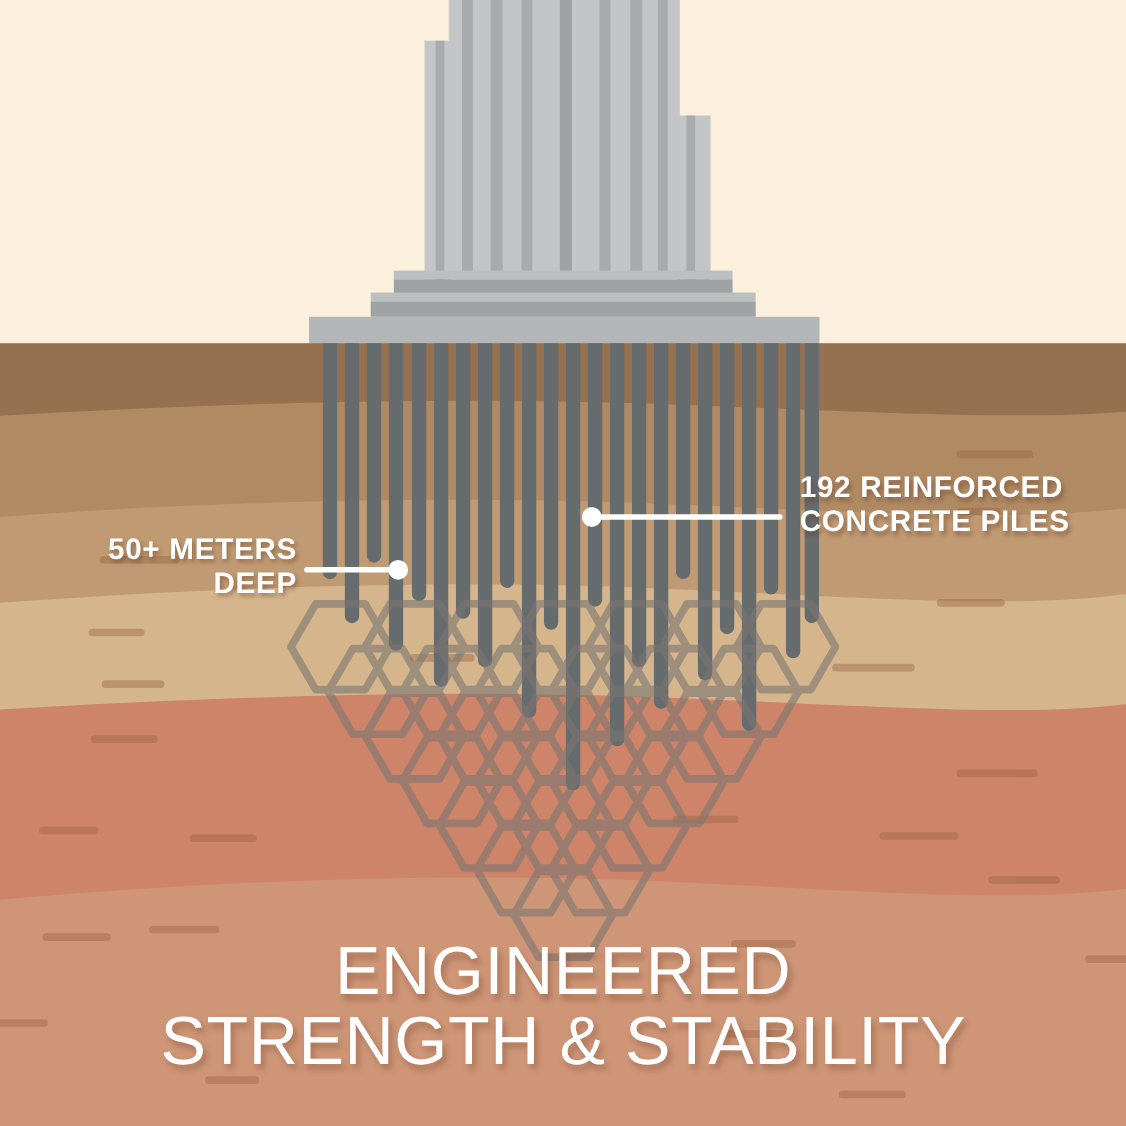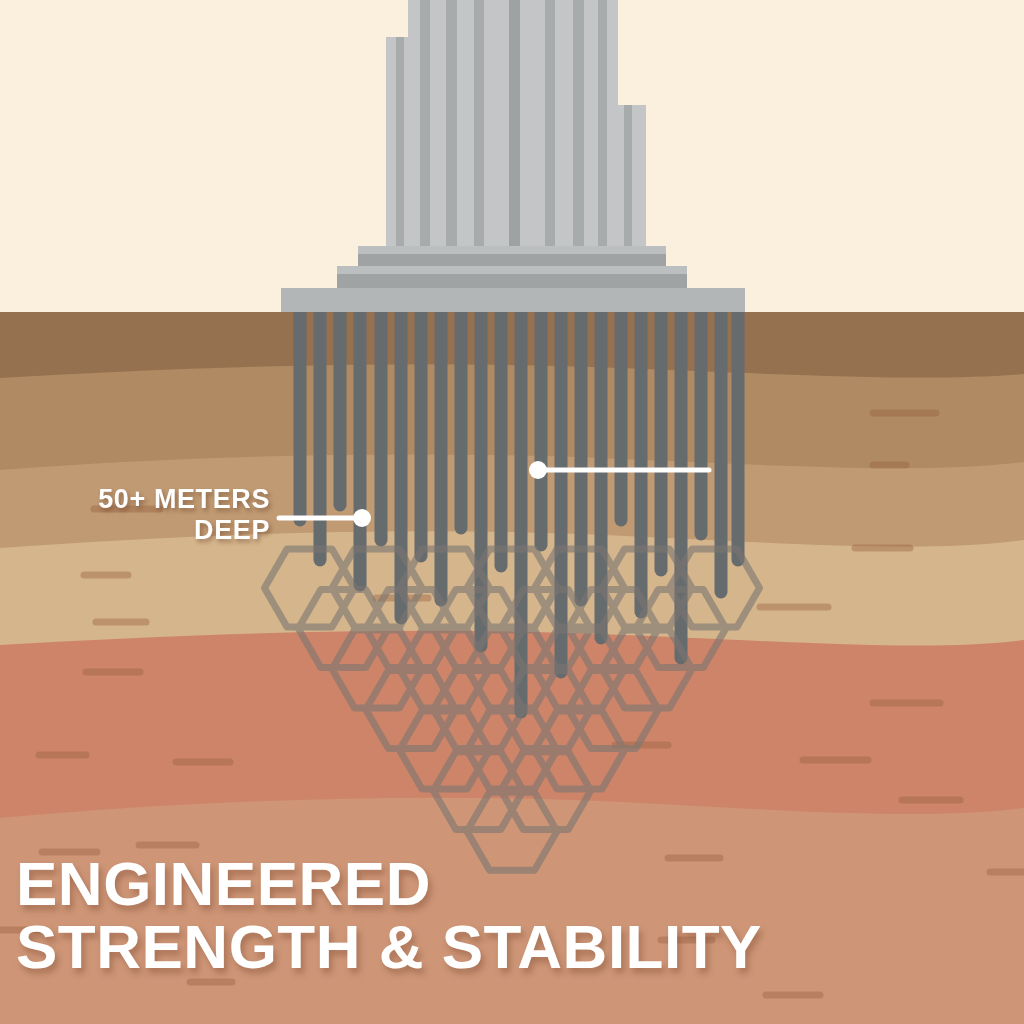--- a/index.html
+++ b/index.html
@@ -21,24 +21,24 @@
     line-height:1.16;
     letter-spacing:0.6px;
     text-shadow:2px 3px 4px rgba(90,50,30,0.45);
     white-space:pre-line;
   }
   #callout-right{ left:727px; top:428px; text-align:left; }
   #callout-left { left:30px;  top:484px; width:240px; text-align:right; }
 
   #headline{
     position:absolute;
-    left:16px; right:0; top:852px;
-    text-align:left;
+    left:0; right:0; top:852px;
+    text-align:center;
     color:#FFFFFF;
-    font-weight:bold;
+    font-weight:normal;
     font-size:62px;
     line-height:1.02;
     letter-spacing:0.5px;
     text-shadow:3px 5px 6px rgba(120,66,42,0.42);
     white-space:pre-line;
   }
 </style>
 </head>
 <body>
 
@@ -190,20 +190,22 @@
     <g>
       <line x1="538" y1="470" x2="709" y2="470" stroke="#FFFFFF" stroke-width="5" stroke-linecap="round"></line>
       <circle cx="538" cy="470" r="9" fill="#FFFFFF"></circle>
     </g>
     <g>
       <line x1="362" y1="518" x2="279" y2="518" stroke="#FFFFFF" stroke-width="5" stroke-linecap="round"></line>
       <circle cx="362" cy="518" r="9" fill="#FFFFFF"></circle>
     </g>
   </svg>
 
+  <div class="callout" id="callout-right">192 REINFORCED
+CONCRETE PILES</div>
 
   <div class="callout" id="callout-left">50+ METERS
 DEEP</div>
 
   <div id="headline">ENGINEERED
 STRENGTH &amp; STABILITY</div>
 
 </div>
 
 </body></html>

